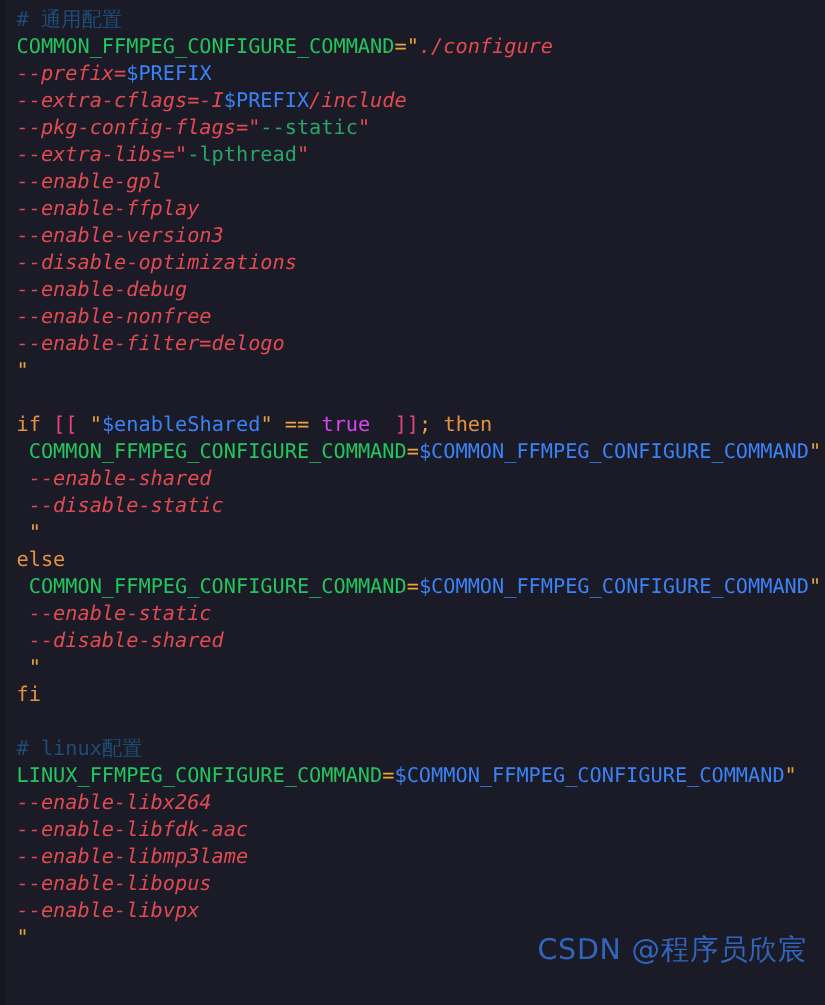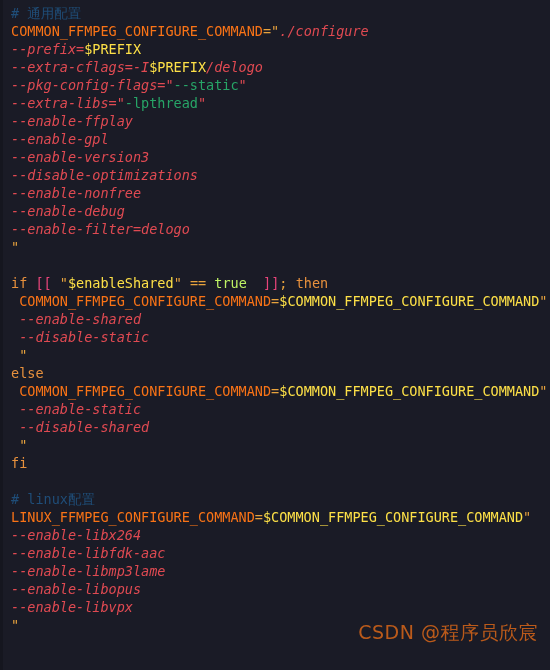--- a/index.html
+++ b/index.html
@@ -37,65 +37,65 @@
     line-height: 18px;
     font-size: 13.5px;
     white-space: pre;
     padding-left: 11px;
     letter-spacing: 0px;
   }
   .line.blank { }
 
   
   .t-comment   { color: #1f4d78; }
-  .t-var       { color: #f97316; }
+  .t-var       { color: #22c55e; }
   .t-op        { color: #e8a33d; }
   .t-quote     { color: #e8a33d; }
   .t-str       { color: #e04a52; font-style: italic; }
   .t-green     { color: #27a567; }
-  .t-param     { color: #fde047; }
+  .t-param     { color: #3b82f6; }
   .t-kw        { color: #e8913d; }
   .t-bracket   { color: #e8447a; }
-  .t-true      { color: #bef264; }
+  .t-true      { color: #d946ef; }
   .t-semi      { color: #e8a33d; }
 
   #watermark {
     position: absolute;
     right: 12px;
     bottom: 24px;
-    color: #f97316;
+    color: #3b82f6;
     opacity: 0.72;
     font-size: 19px;
     font-family: "DejaVu Sans", "Liberation Sans", sans-serif;
     letter-spacing: 0.5px;
     pointer-events: none;
     user-select: none;
     margin-left: 16px;
   }
 </style>
 </head>
 <body>
 
 <div id="screen">
 
   <div id="gutter"></div>
 
   <div id="code">
       <div class="line"><span class="t-comment"># 通用配置</span></div>
       <div class="line"><span class="t-var">COMMON_FFMPEG_CONFIGURE_COMMAND</span><span class="t-op">=</span><span class="t-quote">"</span><span class="t-str">./configure</span></div>
       <div class="line"><span class="t-str">--prefix=</span><span class="t-param">$PREFIX</span></div>
-      <div class="line"><span class="t-str">--extra-cflags=-I</span><span class="t-param">$PREFIX</span><span class="t-str">/delogo</span></div>
+      <div class="line"><span class="t-str">--extra-cflags=-I</span><span class="t-param">$PREFIX</span><span class="t-str">/include</span></div>
       <div class="line"><span class="t-str">--pkg-config-flags="</span><span class="t-green">--static</span><span class="t-str">"</span></div>
       <div class="line"><span class="t-str">--extra-libs="</span><span class="t-green">-lpthread</span><span class="t-str">"</span></div>
+      <div class="line"><span class="t-str">--enable-gpl</span></div>
       <div class="line"><span class="t-str">--enable-ffplay</span></div>
-      <div class="line"><span class="t-str">--enable-gpl</span></div>
       <div class="line"><span class="t-str">--enable-version3</span></div>
       <div class="line"><span class="t-str">--disable-optimizations</span></div>
+      <div class="line"><span class="t-str">--enable-debug</span></div>
       <div class="line"><span class="t-str">--enable-nonfree</span></div>
-      <div class="line"><span class="t-str">--enable-debug</span></div>
       <div class="line"><span class="t-str">--enable-filter=delogo</span></div>
       <div class="line"><span class="t-quote">"</span></div>
       <div class="line blank">&nbsp;</div>
       <div class="line"><span class="t-kw">if</span><span class="t-str"> </span><span class="t-bracket">[[</span><span class="t-str"> </span><span class="t-quote">"</span><span class="t-param">$enableShared</span><span class="t-quote">"</span><span class="t-str"> </span><span class="t-op">==</span><span class="t-str"> </span><span class="t-true">true</span><span class="t-str">  </span><span class="t-bracket">]]</span><span class="t-semi">;</span><span class="t-str"> </span><span class="t-kw">then</span></div>
       <div class="line"><span class="t-str"> </span><span class="t-var">COMMON_FFMPEG_CONFIGURE_COMMAND</span><span class="t-op">=</span><span class="t-param">$COMMON_FFMPEG_CONFIGURE_COMMAND</span><span class="t-quote">"</span></div>
       <div class="line"><span class="t-str"> --enable-shared</span></div>
       <div class="line"><span class="t-str"> --disable-static</span></div>
       <div class="line"><span class="t-str"> </span><span class="t-quote">"</span></div>
       <div class="line"><span class="t-kw">else</span></div>
       <div class="line"><span class="t-str"> </span><span class="t-var">COMMON_FFMPEG_CONFIGURE_COMMAND</span><span class="t-op">=</span><span class="t-param">$COMMON_FFMPEG_CONFIGURE_COMMAND</span><span class="t-quote">"</span></div>

